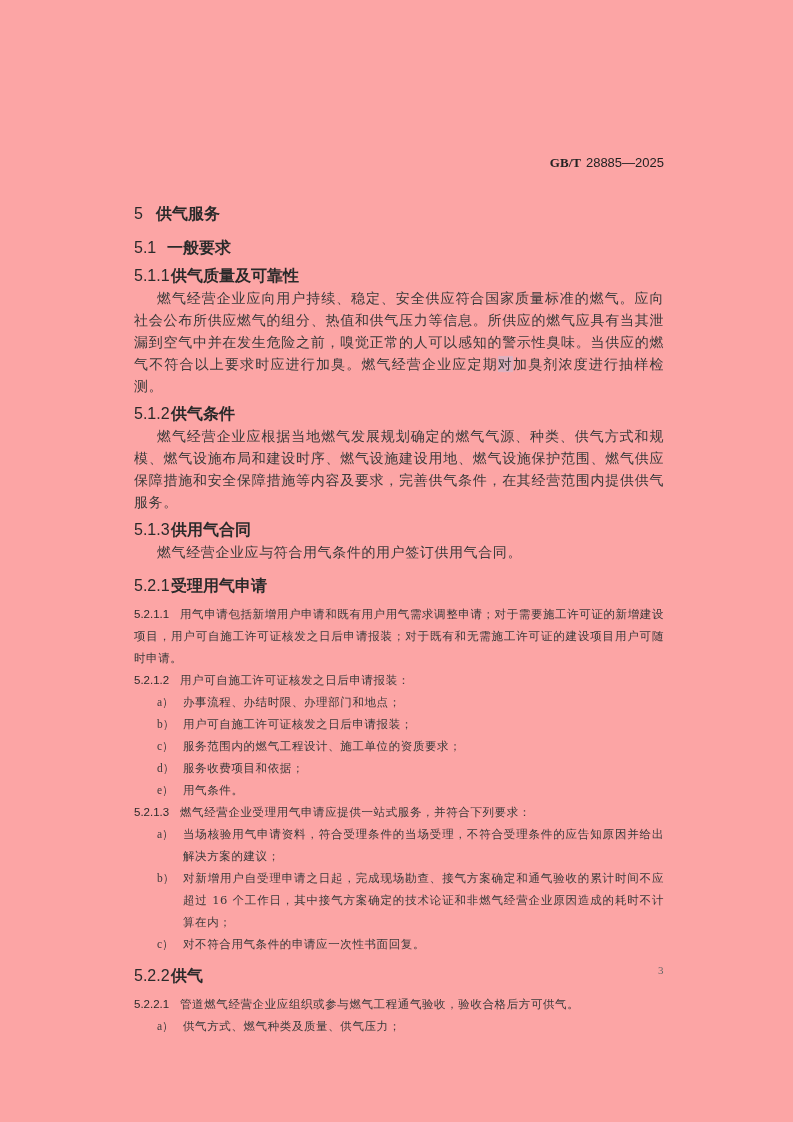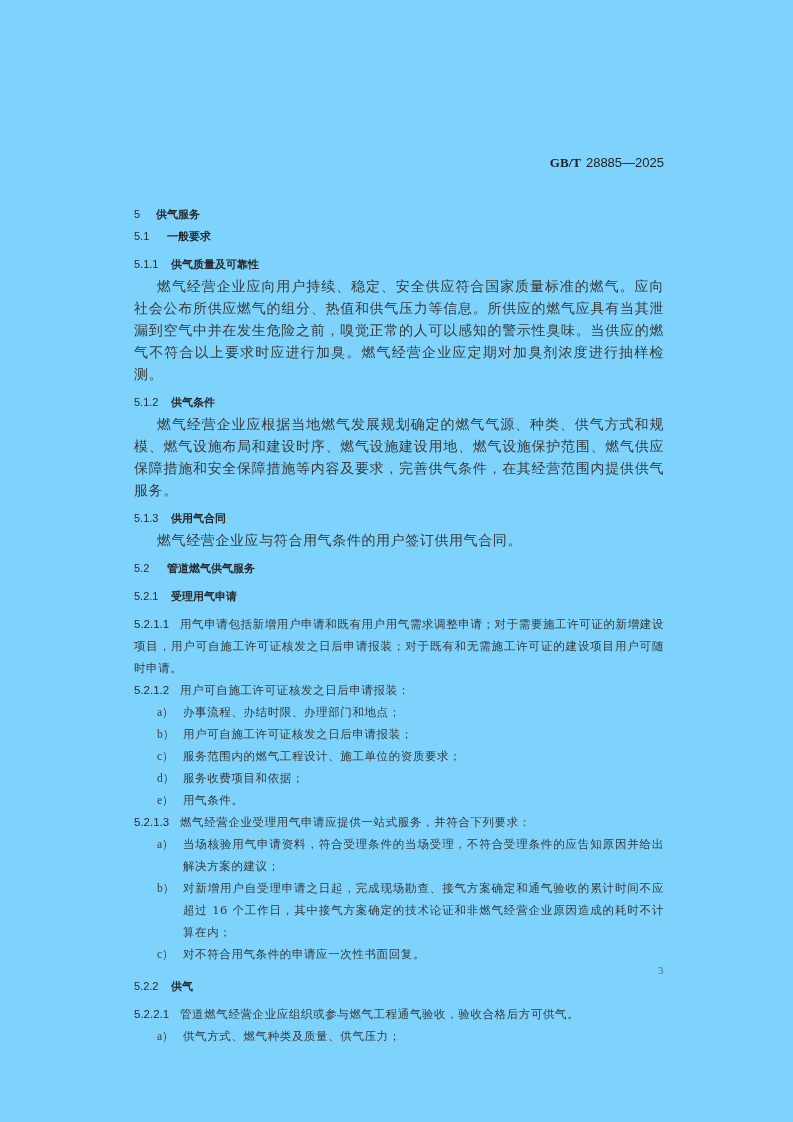--- a/index.html
+++ b/index.html
@@ -12,21 +12,21 @@
       height: 1122px;
       position: relative;
       overflow: hidden;
       color: #2a2a2a;
     }
     .page {
       position: absolute;
       left: 0; top: 0;
       width: 793px;
       height: 1122px;
-      background: #7dd3fc;
+      background: #fca5a5;
     }
     .std-header {
       position: absolute;
       top: 155px;
       right: 129px;
       font-size: 13px;
       color: #222;
       white-space: nowrap;
     }
     .std-header .std-prefix {
@@ -39,32 +39,32 @@
     }
     .content {
       position: absolute;
       left: 134px;
       top: 203px;
       width: 530px;
     }
     .h {
       font-family: "DejaVu Sans", "Liberation Sans", sans-serif;
       font-weight: bold;
-      font-size: 11px;
+      font-size: 16px;
       color: #2a2a2a;
       white-space: nowrap;
     }
     .h .num {
       font-family: "Liberation Sans", sans-serif;
       font-weight: normal;
       display: inline-block;
     }
     .h1 { margin-top: 0; height: 22px; line-height: 22px; }
     .h1 .num { width: 22px; }
-    .h2 { margin-top: 0; height: 22px; line-height: 22px; }
+    .h2 { margin-top: 12px; height: 22px; line-height: 22px; }
     .h2 .num { width: 33px; }
     .h3 { height: 22px; line-height: 22px; }
     .h3 .num { width: 37px; }
     .para {
       font-family: "DejaVu Serif", "Liberation Serif", serif;
       font-size: 14px;
       line-height: 22px;
       color: #3a3a3a;
       text-indent: 23px;
       text-align: justify;
@@ -159,23 +159,20 @@
 
     <div class="gap-s"></div>
 
     <div class="h h3">
       <span class="num">5.1.3</span><span>供用气合同</span>
     </div>
     <p class="para">燃气经营企业应与符合用气条件的用户签订供用气合同。</p>
 
     <div class="gap-s"></div>
 
-    <div class="h h3">
-      <span class="num" style="width:33px">5.2</span><span>管道燃气供气服务</span>
-    </div>
 
     <div class="gap-s"></div>
 
     <div class="h h3">
       <span class="num">5.2.1</span><span>受理用气申请</span>
     </div>
 
     <div class="gap-s"></div>
 
     <p class="clause"><span class="cnum">5.2.1.1</span><span>用气申请包括新增用户申请和既有用户用气需求调整申请；对于需要施工许可证的新增建设项目，用户可自施工许可证核发之日后申请报装；对于既有和无需施工许可证的建设项目用户可随时申请。</span></p>

